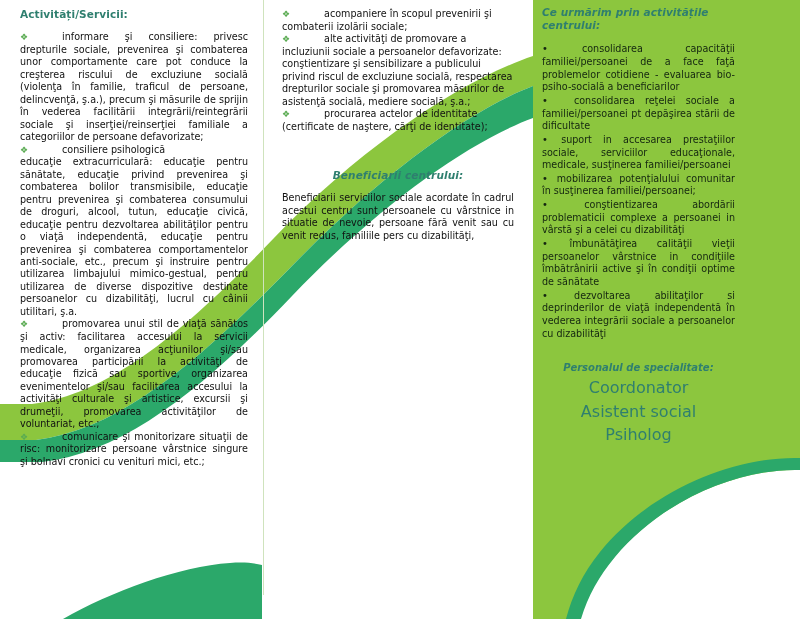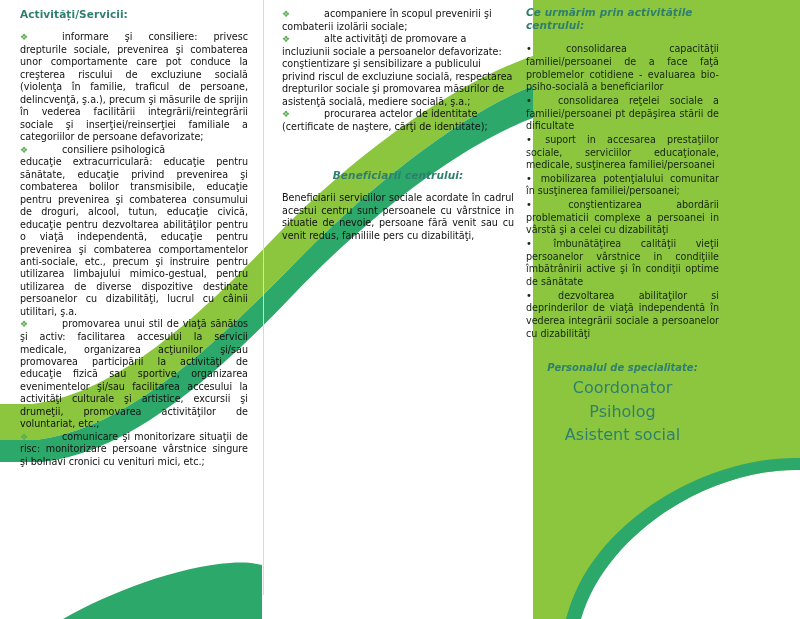--- a/index.html
+++ b/index.html
@@ -45,21 +45,21 @@
   }
 
   #col-mid {
     left: 264px;
     width: 268px;
     height: 619px;
     padding: 8px 18px 0 18px;
   }
 
   #col-right {
-    left: 508px;
+    left: 524px;
     width: 235px;
     height: 619px;
     padding: 6px 24px 0 18px;
   }
 
   
   #col-divider {
     position: absolute;
     left: 262.5px;
     top: 0;
@@ -239,18 +239,18 @@
 
     <p class="body bullet-row"><span class="bullet-glyph">•</span>&nbsp;<span>conştientizarea abordării problematicii complexe a persoanei in vârstă şi a celei cu dizabilităţi</span></p>
 
     <p class="body bullet-row"><span class="bullet-glyph">•</span>&nbsp;<span>îmbunătăţirea calităţii vieţii persoanelor vârstnice in condiţiile îmbătrânirii active şi în condiţii optime de sănătate</span></p>
 
     <p class="body bullet-row"><span class="bullet-glyph">•</span>&nbsp;<span>dezvoltarea abilitaţilor si deprinderilor de viaţă independentă în vederea integrării sociale a persoanelor cu dizabilităţi</span></p>
 
     <div class="staff-block">
       <div class="staff-title">Personalul de specialitate:</div>
       <div class="staff-item">Coordonator</div>
+      <div class="staff-item">Asistent social</div>
       <div class="staff-item">Psiholog</div>
-      <div class="staff-item">Asistent social</div>
     </div>
   </div>
 
 </div>
 
 </body></html>

